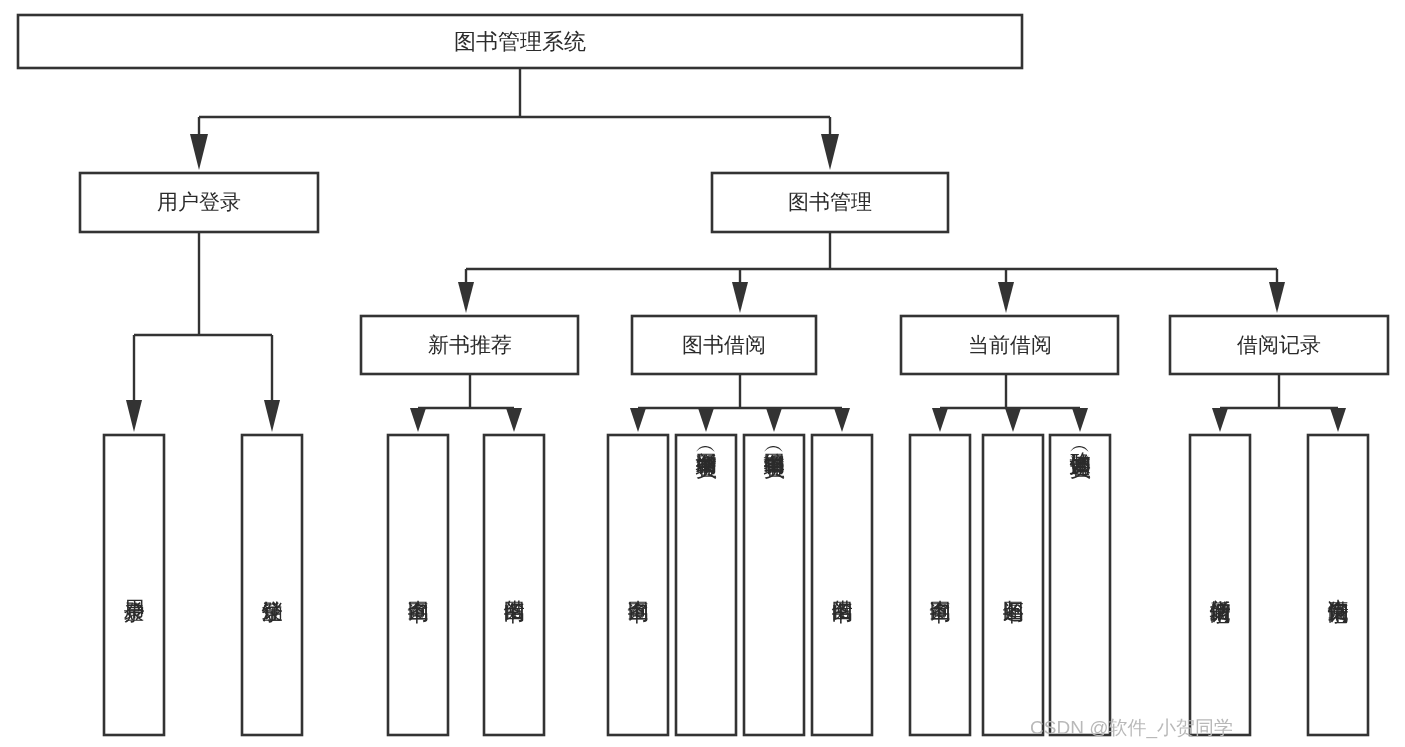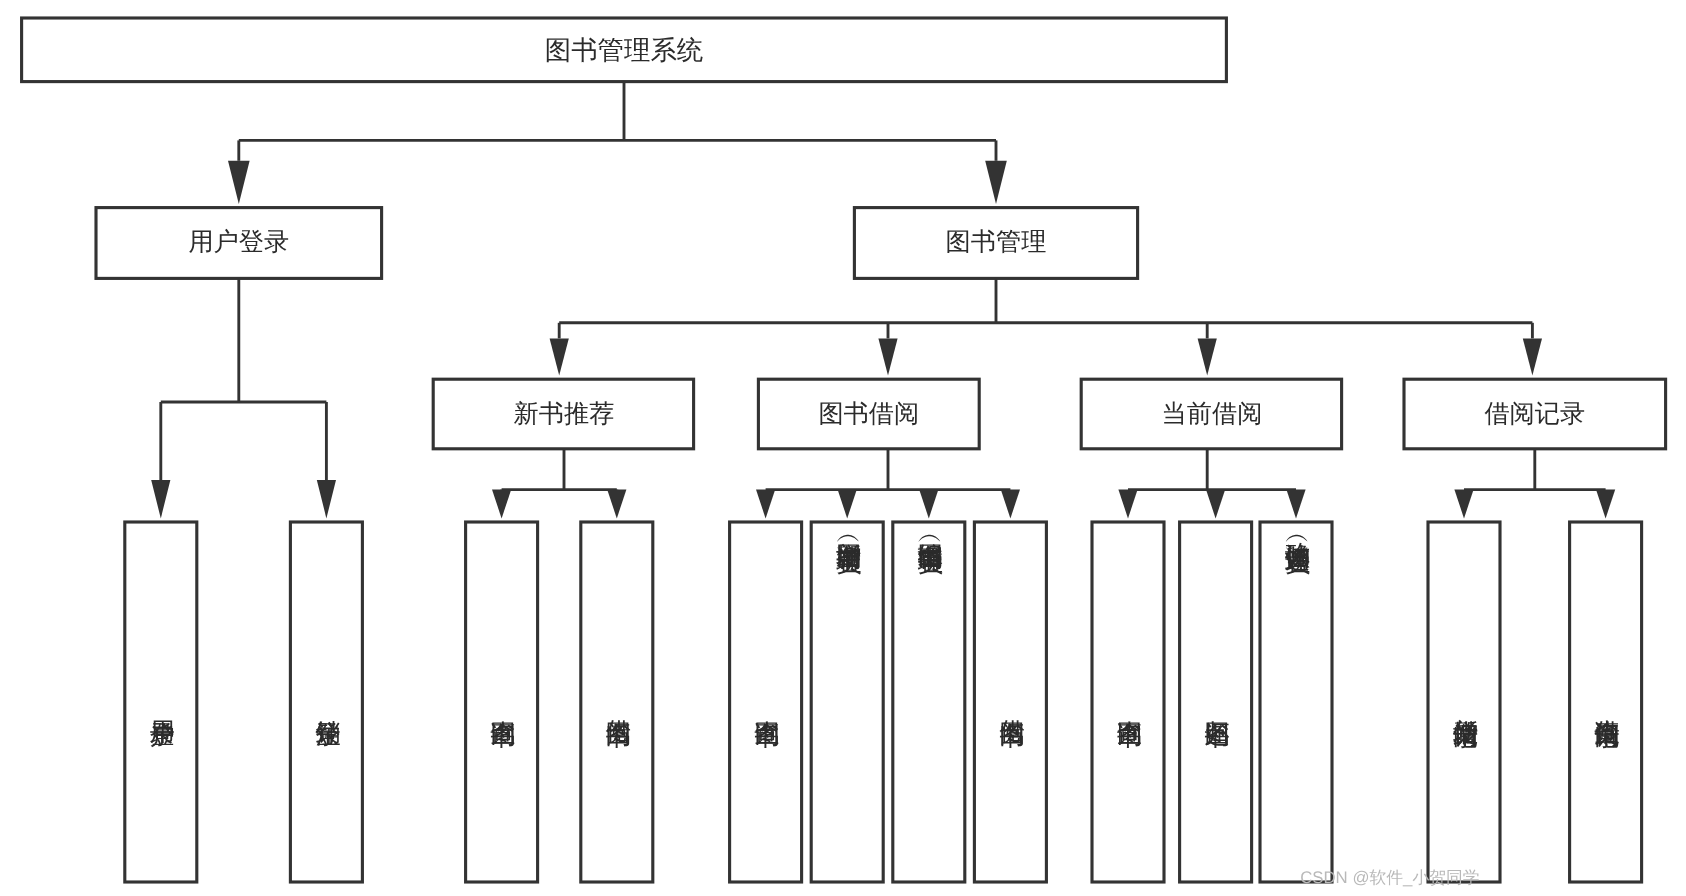--- a/index.html
+++ b/index.html
@@ -69,21 +69,21 @@
     line-height: 1.08;
     color: #2b2b2b;
     letter-spacing: 1px;
     white-space: nowrap;
   }
   .watermark {
     position: absolute;
     right: 8px;
     bottom: 6px;
     font-family: "Liberation Sans", "DejaVu Sans", sans-serif;
-    font-size: 14px;
+    font-size: 19px;
     color: #b9b9b9;
     white-space: nowrap;
     pointer-events: none;
   }
 </style>
 </head>
 <body>
 
 <div id="diagram-root">
 

